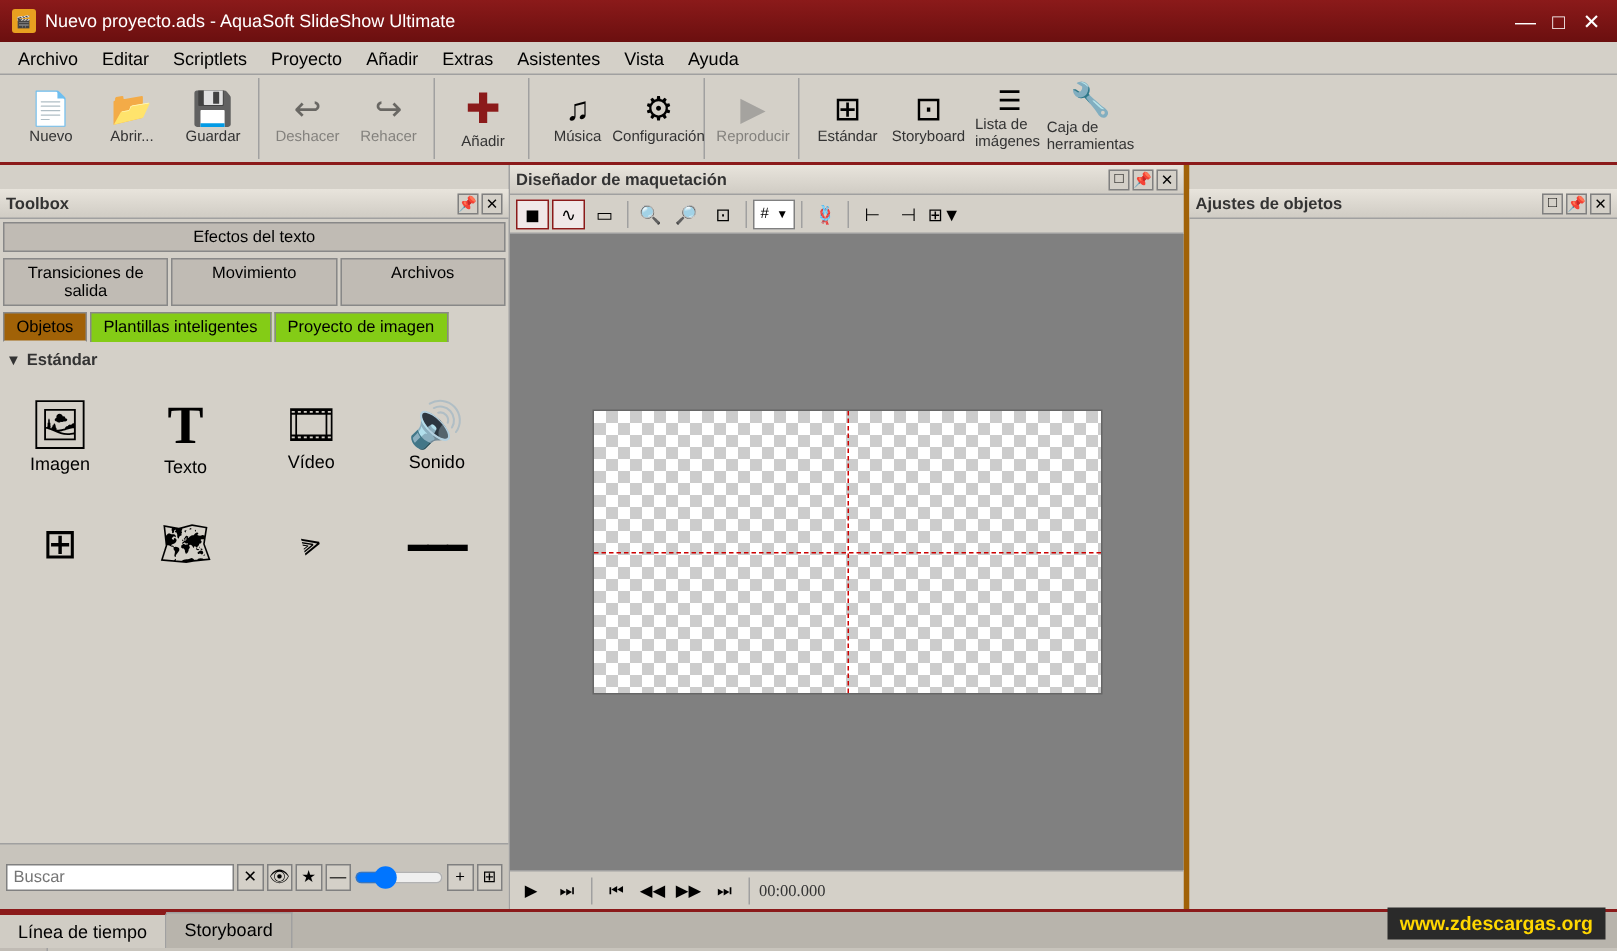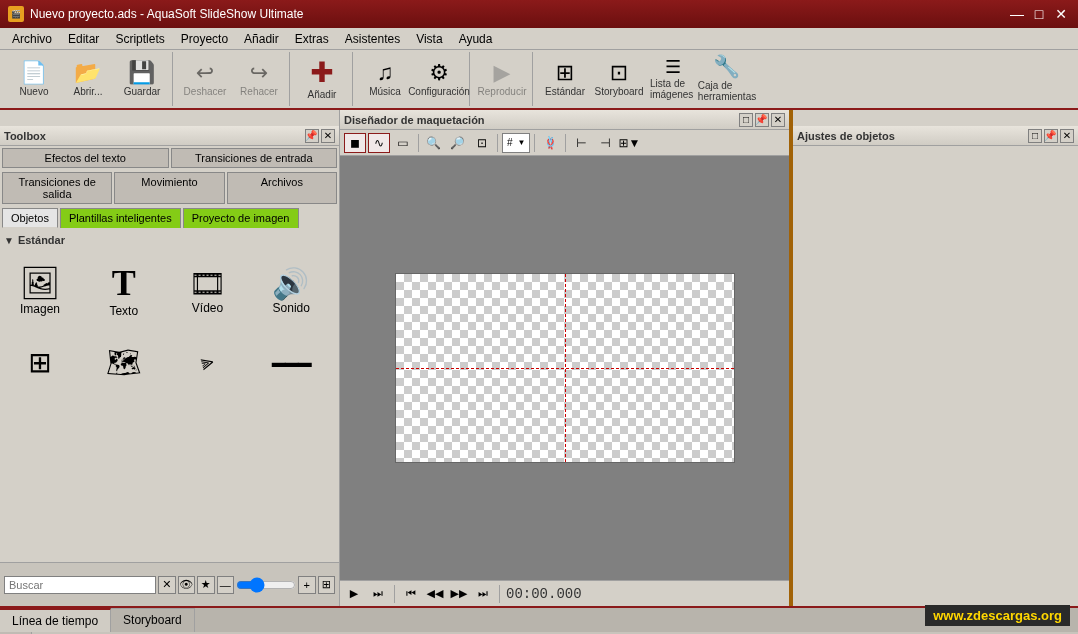--- a/index.html
+++ b/index.html
@@ -33,21 +33,21 @@
     .panel-header { background: linear-gradient(to bottom, #e8e4dc, #d0ccc4); height: 20px; display: flex; align-items: center; justify-content: space-between; padding: 0 4px; border-bottom: 1px solid #a0a0a0; margin-top: 16px; }
     .panel-title { font-size: 11px; font-weight: bold; color: #333; }
     .panel-controls { display: flex; gap: 2px; }
     .panel-ctrl-btn { width: 14px; height: 14px; display: flex; align-items: center; justify-content: center; cursor: pointer; font-size: 10px; border: 1px solid #808080; background: #d4d0c8; }
     
     .toolbox-tabs-row { display: flex; padding: 2px; gap: 2px; }
     .toolbox-tab { flex: 1; padding: 3px 6px; font-size: 11px; text-align: center; cursor: pointer; background: #c0bbb4; border: 1px solid #888; }
     
     .toolbox-tabs2 { display: flex; padding: 2px 2px 0 2px; gap: 2px; }
     .toolbox-tab2 { padding: 3px 8px; font-size: 11px; cursor: pointer; background: #84cc16; border: 1px solid #888; border-bottom: none; }
-    .toolbox-tab2.active { background: #e5e5e5; border-bottom: 1px solid #d4d0c8; }
+    .toolbox-tab2.active { background: #a16207; border-bottom: 1px solid #d4d0c8; }
     
     .toolbox-section { padding: 4px; }
     .toolbox-section-header { display: flex; align-items: center; gap: 4px; font-size: 11px; font-weight: bold; color: #333; padding: 2px 0; }
     .toolbox-section-header .arrow { font-size: 10px; }
     
     .toolbox-items { display: grid; grid-template-columns: repeat(4, 1fr); gap: 4px; padding: 4px; }
     .toolbox-item { display: flex; flex-direction: column; align-items: center; justify-content: center; width: 72px; height: 68px; cursor: pointer; border: 1px solid transparent; padding: 4px; }
     
     .toolbox-items-row2 { display: grid; grid-template-columns: repeat(4, 1fr); gap: 4px; padding: 0 4px 4px 4px; }
     
@@ -65,21 +65,21 @@
     .dt-sep { width: 1px; height: 18px; background: #a0a0a0; margin: 0 2px; }
     .dt-dropdown { display: flex; align-items: center; gap: 1px; height: 20px; border: 1px solid #808080; background: white; padding: 0 4px; font-size: 10px; cursor: pointer; }
     
     .canvas-area { flex: 1; display: flex; align-items: center; justify-content: center; background: #808080; overflow: hidden; position: relative; }
     .canvas { width: 340px; height: 190px; background: repeating-conic-gradient(#ccc 0% 25%, #fff 0% 50%) 0 0 / 16px 16px; position: relative; border: 1px solid #666; }
     .canvas-crosshair-h { position: absolute; top: 50%; left: 0; right: 0; height: 1px; border-top: 1px dashed #cc0000; }
     .canvas-crosshair-v { position: absolute; left: 50%; top: 0; bottom: 0; width: 1px; border-left: 1px dashed #cc0000; }
     
     .playback-bar { display: flex; align-items: center; padding: 2px 4px; gap: 4px; background: #d4d0c8; border-top: 1px solid #a0a0a0; height: 26px; }
     .pb-btn { width: 20px; height: 20px; display: flex; align-items: center; justify-content: center; cursor: pointer; border: 1px solid transparent; font-size: 11px; }
-    .time-display { font-size: 14px; font-family: Liberation Mono, monospace; color: #333; }
+    .time-display { font-size: 11px; font-family: Liberation Serif, serif; color: #333; }
     
     
     #right-panel { width: 285px; background: #d4d0c8; display: flex; flex-direction: column; }
     
     
     #bottom-panel { height: 230px; background: #c8c4bc; border-top: 2px solid #8b1a1a; display: flex; flex-direction: column; }
     .bottom-tabs { display: flex; padding: 0; background: #b8b4ac; }
     .bottom-tab { padding: 4px 12px; font-size: 12px; cursor: pointer; background: #b8b4ac; border-right: 1px solid #a0a0a0; border-top: 1px solid #a0a0a0; }
     .bottom-tab.active { background: #d0ccc4; border-top: 2px solid #8b1a1a; }
     
@@ -192,21 +192,20 @@
     <div class="panel-header">
       <span class="panel-title">Toolbox</span>
       <div class="panel-controls">
         <div class="panel-ctrl-btn">📌</div>
         <div class="panel-ctrl-btn">✕</div>
       </div>
     </div>
 
     <div class="toolbox-tabs-row">
       <div class="toolbox-tab">Efectos del texto</div>
-      <div class="toolbox-tab">Transiciones de entrada</div>
     </div>
     <div class="toolbox-tabs-row">
       <div class="toolbox-tab">Transiciones de salida</div>
       <div class="toolbox-tab">Movimiento</div>
       <div class="toolbox-tab">Archivos</div>
     </div>
 
     <div class="toolbox-tabs2">
       <div class="toolbox-tab2 active">Objetos</div>
       <div class="toolbox-tab2">Plantillas inteligentes</div>

